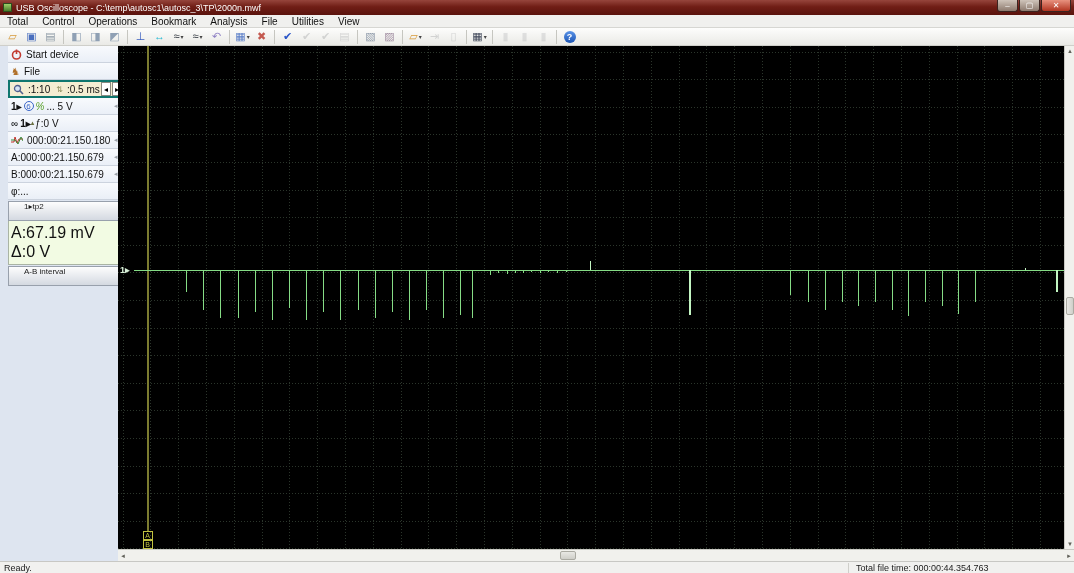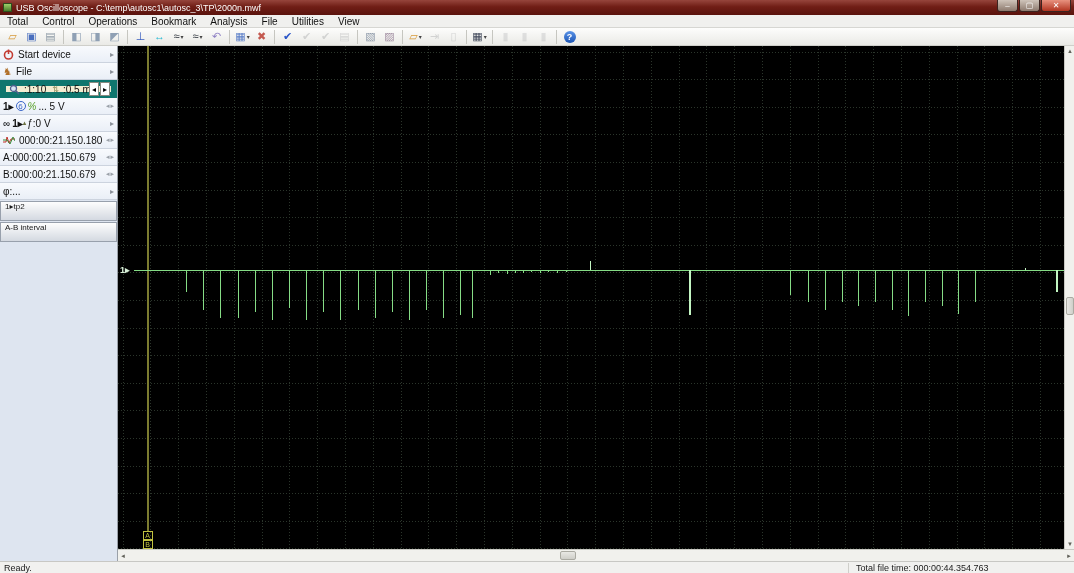--- a/index.html
+++ b/index.html
@@ -29,41 +29,41 @@
   .ticon { min-width:17px; height:15px; display:flex; align-items:center; justify-content:center;
     font-size:11px; border-radius:2px; margin:0 1px; cursor:default; }
   .ticon .g { line-height:1; }
   .ticon .drop { font-size:6px; color:#444; margin-left:1px; }
   .ticon.dis { opacity:.40; filter:grayscale(.8); }
   .tsep { width:1px; height:14px; background:#c6c6c0; margin:0 3px; }
   .helpcircle { width:12px; height:12px; border-radius:50%; background:linear-gradient(#5a93e8,#1c55b4);
     color:#fff; font-size:9px; font-weight:bold; display:flex; align-items:center; justify-content:center; }
 
   
-  .sidebar { position:absolute; left:0; top:46px; width:118px; height:515px;
+  .sidebar { position:absolute; left:8px; top:46px; width:118px; height:515px;
     background:#dee5f0; border-right:1px solid #9aa0a8; }
   .srow { height:17px; display:flex; align-items:center; padding:0 3px;
     background:linear-gradient(#f8fafd,#eaeff7); border-bottom:1px solid #ccd3de;
     font-size:10px; color:#111; position:relative; white-space:nowrap; }
   .srow .arr { position:absolute; right:3px; color:#8a9099; font-size:8px; }
   .srow .arr2 { position:absolute; right:2px; color:#9aa0a8; font-size:7px; letter-spacing:1px; }
   .srow .micon { margin-right:4px; display:inline-flex; align-items:center; }
-  .zoomrow { background:#f4edd2; border:6px solid #0f766e; height:18px; }
+  .zoomrow { background:#f4edd2; border:2px solid #0f766e; height:18px; }
   .zoomrow .navbtns { position:absolute; right:1px; display:flex; }
   .zoomrow .navbtn { width:10px; height:14px; background:#fff; border:1px solid #8a8a80;
     font-size:8px; color:#000; display:flex; align-items:center; justify-content:center; margin-left:1px; }
   .circ6 { display:inline-flex; width:10px; height:10px; border:1px solid #3a66c8; border-radius:50%;
     font-size:8px; color:#3a66c8; align-items:center; justify-content:center; margin:0 2px; }
   .slope { color:#58a028; font-style:italic; margin-right:2px; font-size:10px; }
   .binoc { font-weight:bold; color:#35383c; margin-right:2px; font-size:10px; }
   .uptick { color:#6a7040; font-size:7px; margin-right:1px; }
   .chprefix { font-weight:bold; }
 
   .mpanel-h { height:20px; margin-top:1px; background:linear-gradient(#fdfdfd,#d4d9e1);
-    border:1px solid #98a0ac; font-size:8px; line-height:10px; padding-left:4px; color:#1a1a1a; }
+    border:1px solid #98a0ac; font-size:8px; line-height:10px; padding-left:15px; color:#1a1a1a; }
   .mpanel-b { background:#f2fbe3; border:1px solid #aab4a4; border-top:none;
     font-size:16px; line-height:19px; padding:2px 2px 3px 2px; color:#111; }
 
   
   .scope { position:absolute; left:118px; top:46px; width:946px; height:503px; background:#000; }
   .scope svg { display:block; }
 
   
   .vscroll { position:absolute; right:0; top:46px; width:10px; height:503px;
     background:#f1f1ed; border-left:1px solid #c9c9c3; }
@@ -278,20 +278,24 @@
     <span>B:000:00:21.150.679</span>
     <span class="arr2">◂▸</span>
   </div>
 
   <div class="srow">
     <span>φ:...</span>
     <span class="arr">▸</span>
   </div>
 
   <div class="mpanel-h">1▸tp2</div>
+  <div class="mpanel-b">
+    <div>A:67.19 mV</div>
+    <div>Δ:0 V</div>
+  </div>
 
   <div class="mpanel-h">A-B interval</div>
 </div>
 
 <div class="scope" id="scope">
     <svg width="946" height="503" shape-rendering="crispEdges" style="background: rgb(0, 0, 0);">
       <line x1="5" y1="0" x2="5" y2="503" stroke="#2b352b" stroke-width="1" stroke-dasharray="1 2"></line>
       <line x1="32.8" y1="0" x2="32.8" y2="503" stroke="#2b352b" stroke-width="1" stroke-dasharray="1 2"></line>
       <line x1="60.599999999999994" y1="0" x2="60.599999999999994" y2="503" stroke="#2b352b" stroke-width="1" stroke-dasharray="1 2"></line>
       <line x1="88.39999999999999" y1="0" x2="88.39999999999999" y2="503" stroke="#2b352b" stroke-width="1" stroke-dasharray="1 2"></line>

